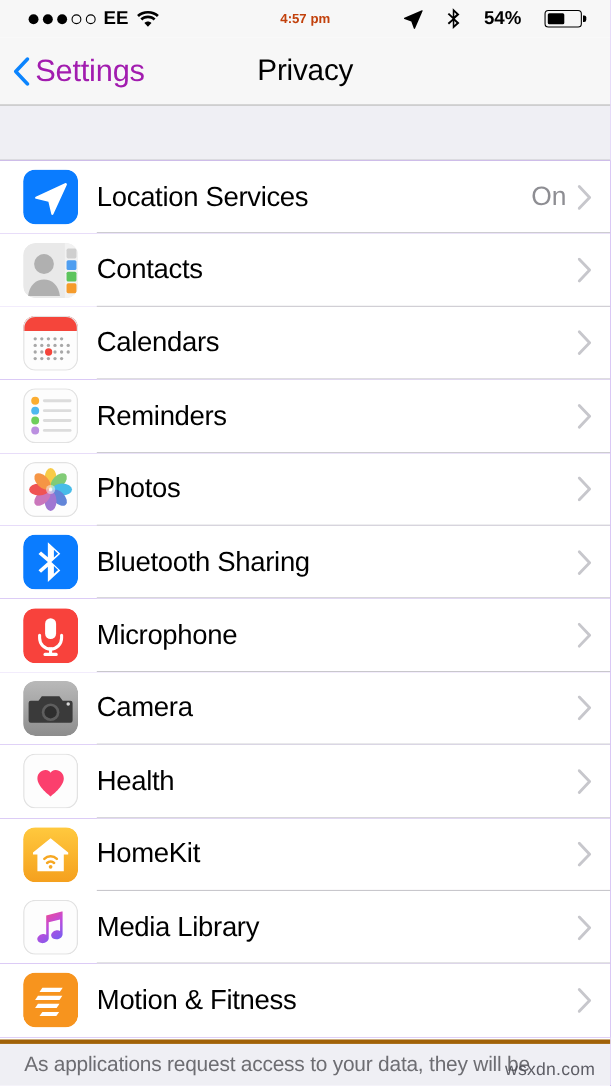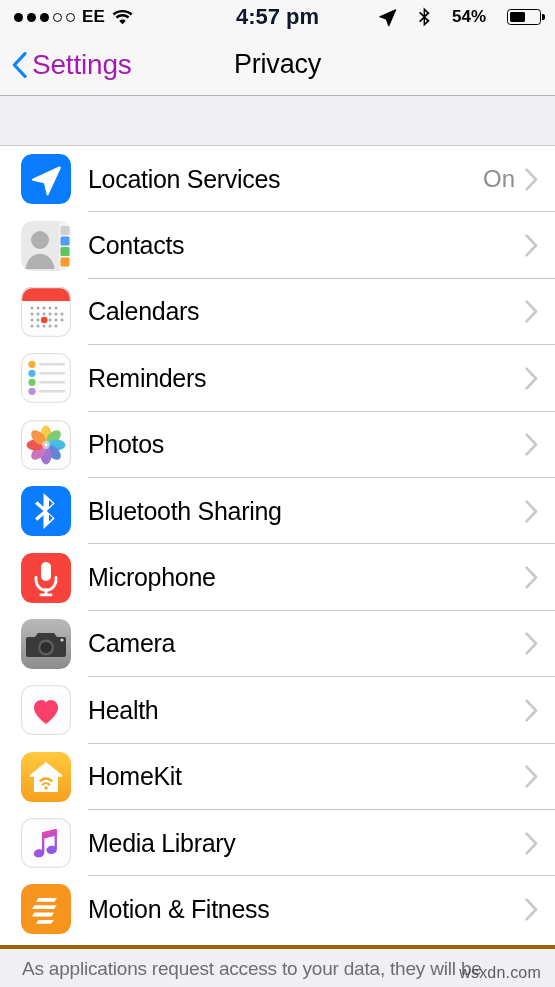--- a/index.html
+++ b/index.html
@@ -22,21 +22,21 @@
     overflow: hidden;
   }
 
   
   .status-bar {
     position: relative;
     height: 34px;
     background: #f7f7f7;
     display: flex;
     align-items: center;
-    padding: 0 14px;
+    padding: 0 26px;
     box-sizing: border-box;
   }
   .status-left {
     display: flex;
     align-items: center;
     gap: 7px;
     flex: 0 0 auto;
   }
   .dots {
     display: flex;
@@ -55,23 +55,23 @@
     font-size: 17px;
     font-weight: bold;
     color: #000;
     letter-spacing: 0.2px;
   }
   .wifi-icon { display: block; }
   .status-center {
     position: absolute;
     left: 0; right: 0;
     text-align: center;
-    font-size: 22px;
+    font-size: 12px;
     font-weight: bold;
-    color: #0f172a;
+    color: #c2410c;
     pointer-events: none;
   }
   .status-right {
     margin-left: auto;
     display: flex;
     align-items: center;
     gap: 21px;
     z-index: 2;
   }
   .batt-pct {

